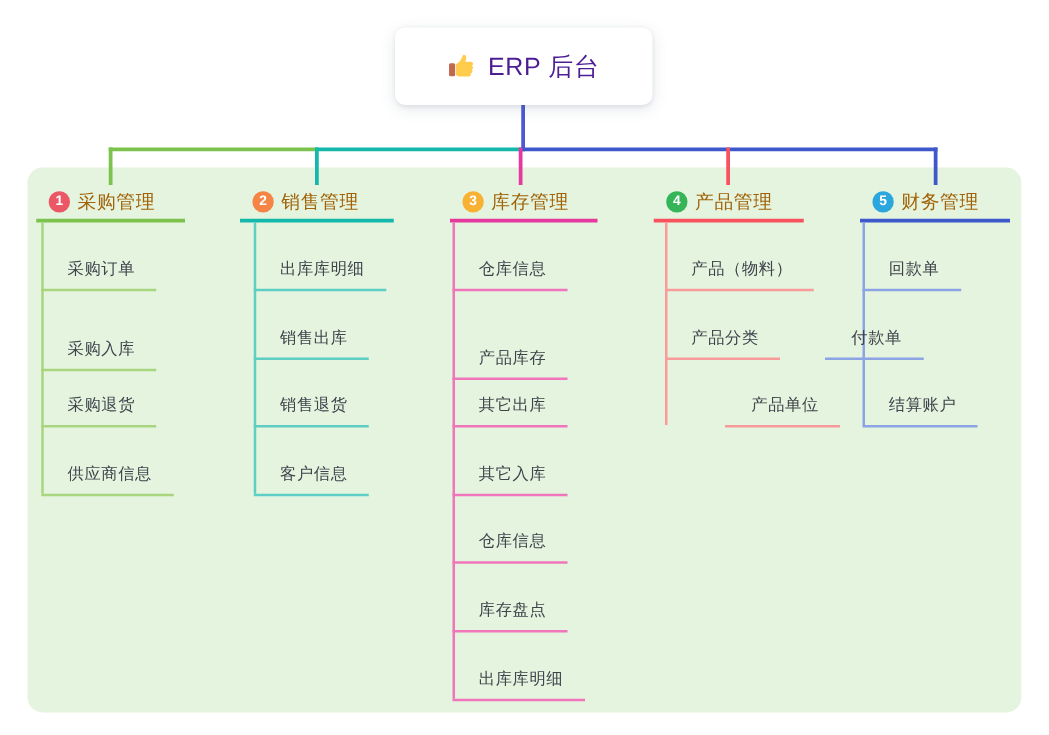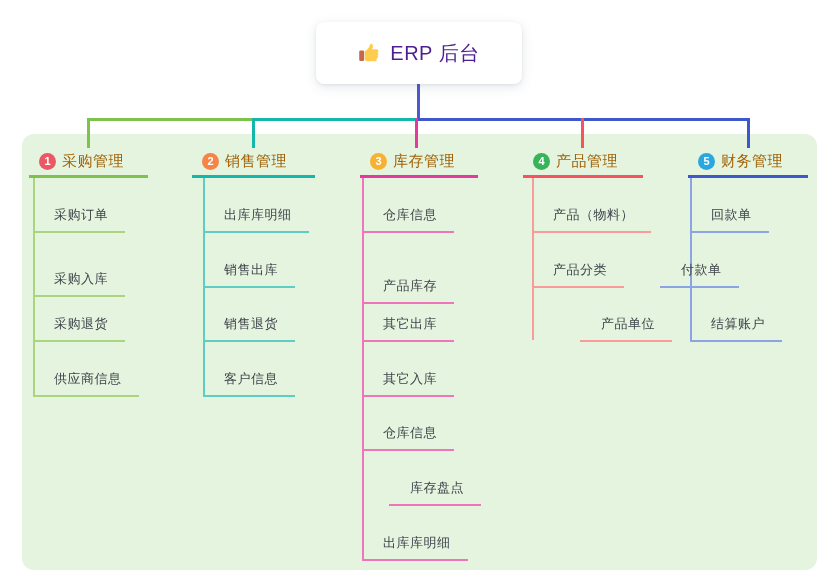--- a/index.html
+++ b/index.html
@@ -82,21 +82,21 @@
   <div class="branch" style="left: 360px; width: 118px; border-bottom-color: rgb(229, 57, 158);">
     <span class="badge" style="background: rgb(247, 178, 52);">3</span>
     <span class="blabel">库存管理</span>
   </div>
   <div class="cvline" style="left: 362px; height: 381px; background: rgb(240, 117, 187);"></div>
   <div class="child" style="left: 362px; top: 206px; border-bottom-color: rgb(240, 117, 187);">仓库信息</div>
   <div class="child" style="left: 362px; top: 244px; border-bottom-color: rgb(240, 117, 187); margin-top: 33px;">产品库存</div>
   <div class="child" style="left: 362px; top: 315px; border-bottom-color: rgb(240, 117, 187);">其它出库</div>
   <div class="child" style="left: 362px; top: 370px; border-bottom-color: rgb(240, 117, 187);">其它入库</div>
   <div class="child" style="left: 362px; top: 424px; border-bottom-color: rgb(240, 117, 187);">仓库信息</div>
-  <div class="child" style="left: 362px; top: 479px; border-bottom-color: rgb(240, 117, 187); margin-left: 27px;">库存盘点</div>
+  <div class="child" style="left: 362px; top: 479px; border-bottom-color: rgb(240, 117, 187);">库存盘点</div>
   <div class="child" style="left: 362px; top: 534px; border-bottom-color: rgb(240, 117, 187);">出库库明细</div>
 
   <div class="branch" style="left: 523px; width: 120px; border-bottom-color: rgb(248, 82, 95);">
     <span class="badge" style="background: rgb(53, 181, 88);">4</span>
     <span class="blabel">产品管理</span>
   </div>
   <div class="cvline" style="left: 532px; height: 162px; background: rgb(249, 155, 155);"></div>
   <div class="child" style="left: 532px; top: 206px; border-bottom-color: rgb(249, 155, 155);">产品（物料）</div>
   <div class="child" style="left: 532px; top: 261px; border-bottom-color: rgb(249, 155, 155);">产品分类</div>
   <div class="child" style="left: 549px; top: 315px; border-bottom-color: rgb(249, 155, 155); margin-left: 31px;">产品单位</div>

